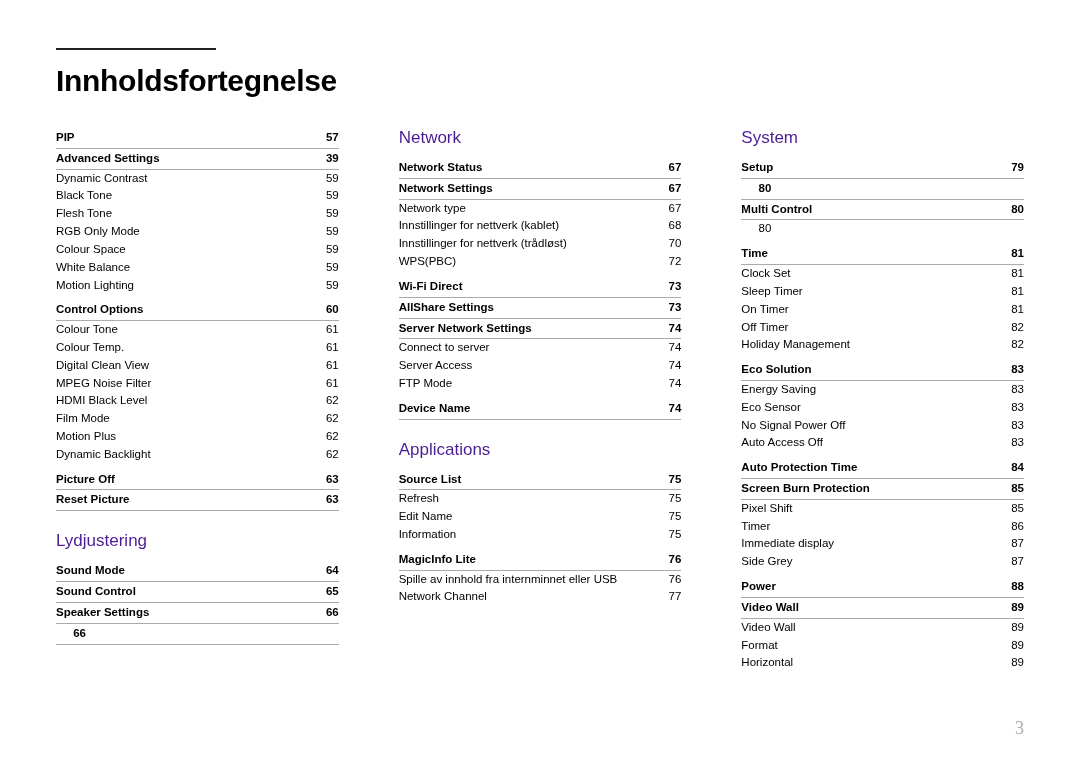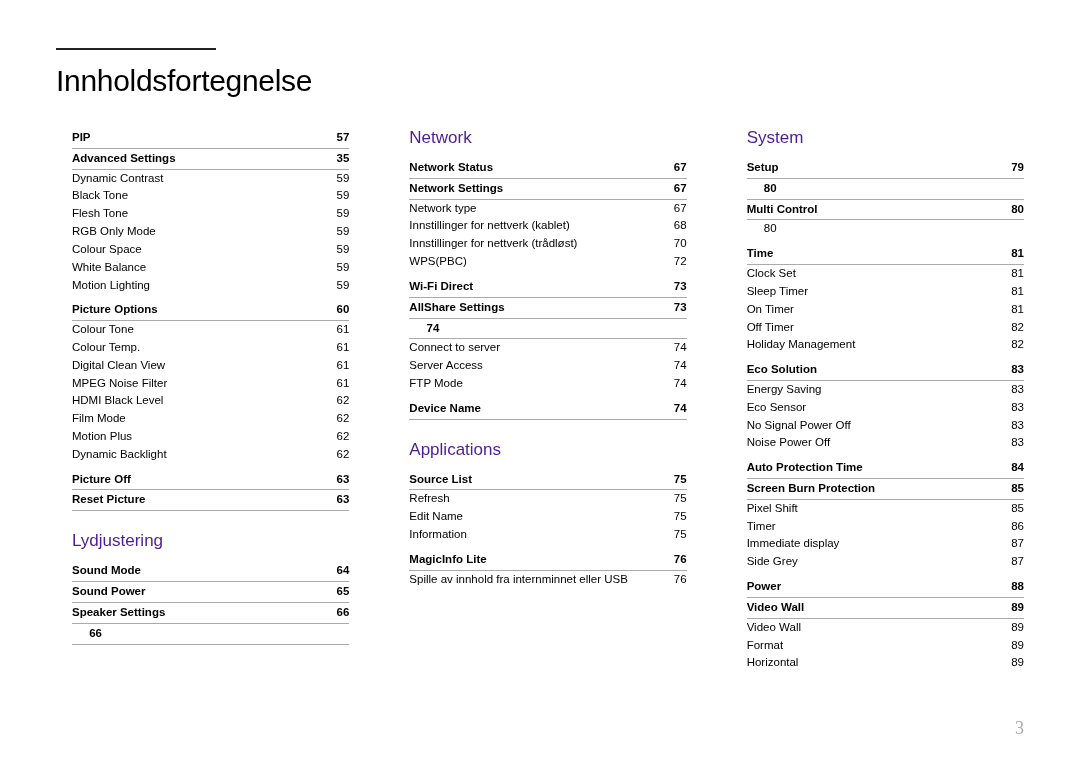--- a/index.html
+++ b/index.html
@@ -1,19 +1,19 @@
 <!DOCTYPE html>
 <html><head>
 <meta charset="utf-8">
 <style>
   html,body{margin:0;padding:0;background:#eee;font-family:"Segoe UI",Arial,sans-serif;color:#000;}
   .page{width:1080px;height:763px;margin:0 auto;background:#fff;box-sizing:border-box;padding:48px 56px 30px 56px;position:relative;box-shadow:0 0 2px rgba(0,0,0,.08);}
   .rule{width:160px;height:2px;background:#222;margin-bottom:14px;}
-  h1{font-size:30px;font-weight:400;margin:0 0 30px 0;letter-spacing:-.3px;}
-  .cols{display:flex;gap:60px;margin-left:16px;}
+  h1{font-size:30px;font-weight:700;margin:0 0 30px 0;letter-spacing:-.3px;}
+  .cols{display:flex;gap:60px;}
   .col{flex:1;min-width:0;}
   .section-title{color:#4c1d95;font-size:17px;font-weight:400;margin:20px 0 10px 0;}
   .section-title:first-child{margin-top:0;}
   .entry{display:flex;justify-content:space-between;line-height:1.55;font-size:11.5px;}
   .entry.bold{font-weight:700;border-bottom:1px solid #aaa;padding:1px 0;}
   .entry .label{flex:1;white-space:nowrap;overflow:hidden;text-overflow:ellipsis;padding-right:8px;}
   .entry .page-num{width:30px;text-align:right;}
   .page-number{position:absolute;bottom:24px;right:56px;font-size:18px;color:#aaa;font-family:Georgia,serif;}
   .spacer{height:6px;}
 </style>
@@ -24,21 +24,21 @@
   <div class="rule"></div>
   <h1>Innholdsfortegnelse</h1>
   <div class="cols" id="cols">
       <div class="col">
         <div class="entry bold">
           <span class="label">PIP</span>
           <span class="page-num">57</span>
         </div>
         <div class="entry bold">
           <span class="label">Advanced Settings</span>
-          <span class="page-num">35</span>
+          <span class="page-num">39</span>
         </div>
         <div class="entry">
           <span class="label">Dynamic Contrast</span>
           <span class="page-num">59</span>
         </div>
         <div class="entry">
           <span class="label">Black Tone</span>
           <span class="page-num">59</span>
         </div>
         <div class="entry">
@@ -56,21 +56,21 @@
         <div class="entry">
           <span class="label">White Balance</span>
           <span class="page-num">59</span>
         </div>
         <div class="entry">
           <span class="label">Motion Lighting</span>
           <span class="page-num">59</span>
         </div>
         <div class="spacer"></div>
         <div class="entry bold">
-          <span class="label">Picture Options</span>
+          <span class="label">Control Options</span>
           <span class="page-num">60</span>
         </div>
         <div class="entry">
           <span class="label">Colour Tone</span>
           <span class="page-num">61</span>
         </div>
         <div class="entry">
           <span class="label">Colour Temp.</span>
           <span class="page-num">61</span>
         </div>
@@ -106,21 +106,21 @@
         <div class="entry bold">
           <span class="label">Reset Picture</span>
           <span class="page-num">63</span>
         </div>
         <div class="section-title">Lydjustering</div>
         <div class="entry bold">
           <span class="label">Sound Mode</span>
           <span class="page-num">64</span>
         </div>
         <div class="entry bold">
-          <span class="label">Sound Power</span>
+          <span class="label">Sound Control</span>
           <span class="page-num">65</span>
         </div>
         <div class="entry bold">
           <span class="label">Speaker Settings</span>
           <span class="page-num">66</span>
         </div>
         <div class="entry bold">
           <span class="page-num">66</span>
         </div>
       </div>
@@ -153,20 +153,21 @@
         <div class="spacer"></div>
         <div class="entry bold">
           <span class="label">Wi-Fi Direct</span>
           <span class="page-num">73</span>
         </div>
         <div class="entry bold">
           <span class="label">AllShare Settings</span>
           <span class="page-num">73</span>
         </div>
         <div class="entry bold">
+          <span class="label">Server Network Settings</span>
           <span class="page-num">74</span>
         </div>
         <div class="entry">
           <span class="label">Connect to server</span>
           <span class="page-num">74</span>
         </div>
         <div class="entry">
           <span class="label">Server Access</span>
           <span class="page-num">74</span>
         </div>
@@ -197,20 +198,24 @@
           <span class="page-num">75</span>
         </div>
         <div class="spacer"></div>
         <div class="entry bold">
           <span class="label">MagicInfo Lite</span>
           <span class="page-num">76</span>
         </div>
         <div class="entry">
           <span class="label">Spille av innhold fra internminnet eller USB</span>
           <span class="page-num">76</span>
+        </div>
+        <div class="entry">
+          <span class="label">Network Channel</span>
+          <span class="page-num">77</span>
         </div>
       </div>
       <div class="col">
         <div class="section-title">System</div>
         <div class="entry bold">
           <span class="label">Setup</span>
           <span class="page-num">79</span>
         </div>
         <div class="entry bold">
           <span class="page-num">80</span>
@@ -258,21 +263,21 @@
         </div>
         <div class="entry">
           <span class="label">Eco Sensor</span>
           <span class="page-num">83</span>
         </div>
         <div class="entry">
           <span class="label">No Signal Power Off</span>
           <span class="page-num">83</span>
         </div>
         <div class="entry">
-          <span class="label">Noise Power Off</span>
+          <span class="label">Auto Access Off</span>
           <span class="page-num">83</span>
         </div>
         <div class="spacer"></div>
         <div class="entry bold">
           <span class="label">Auto Protection Time</span>
           <span class="page-num">84</span>
         </div>
         <div class="entry bold">
           <span class="label">Screen Burn Protection</span>
           <span class="page-num">85</span>

